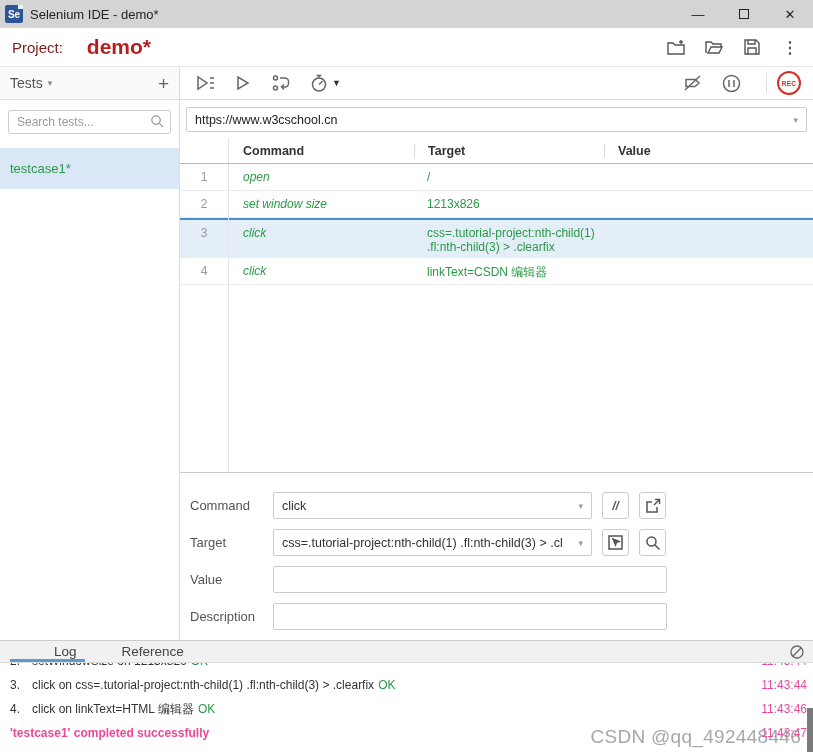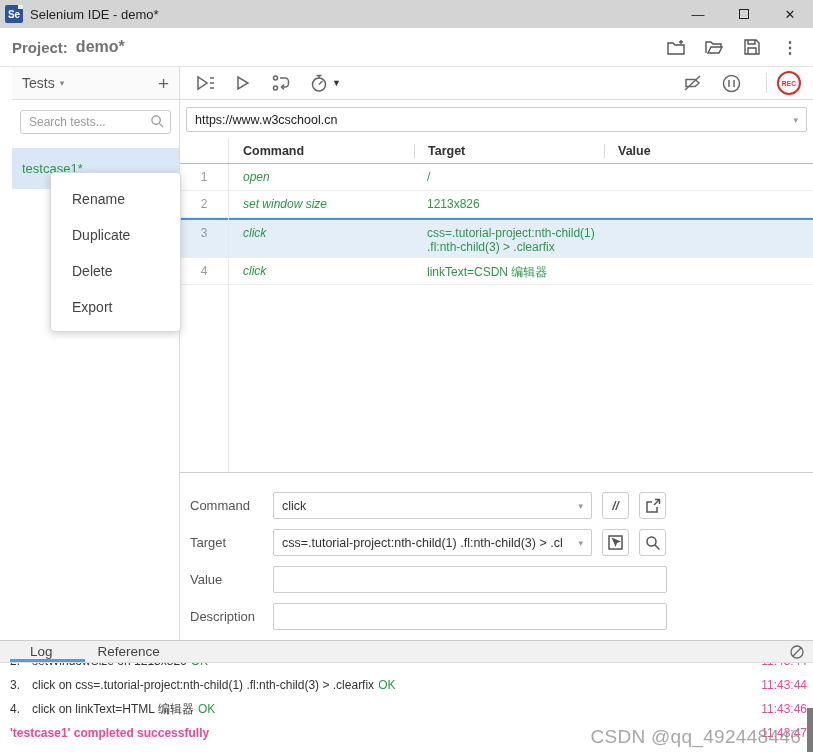--- a/index.html
+++ b/index.html
@@ -16,30 +16,30 @@
     background:#e8f4f1; }
   .title-text { font-size:13px; color:#222;text-align:right; }
   .win-controls { margin-left:auto; display:flex; }
   .win-btn { width:46px; height:28px; display:flex; align-items:center; justify-content:center;
     font-size:13px; color:#222; cursor:default; }
   .win-btn .sq { width:10px; height:10px; border:1px solid #222; display:block; }
 
   
   .project-row { height:39px; display:flex; align-items:center; padding:0 12px;
     border-bottom:1px solid #e4e4e4; background:#fff; }
-  .project-label { font-size:15px; font-weight:bold; color:#737373; margin-right:8px; }
-  .project-name { font-size:16px; font-weight:bold; color:#737373; }
+  .project-label { font-size:15px; font-weight:normal; color:#7f1d1d; margin-right:24px; }
+  .project-name { font-size:21px; font-weight:bold; color:#b91c1c; }
   .project-actions { margin-left:auto; display:flex; align-items:center; gap:16px; }
   .icon-btn { width:22px; height:22px; display:flex; align-items:center; justify-content:center; color:#555; }
   .icon-btn svg { stroke:#555; fill:none; stroke-width:1.4; }
   .kebab { font-size:16px; font-weight:bold; color:#555; letter-spacing:0; }
 
   
   .workspace { position:absolute; top:67px; left:0; right:0; bottom:112px; display:flex; }
-  .sidebar { width:180px; border-right:1px solid #ddd; display:flex; flex-direction:column;padding-left:12px; }
+  .sidebar { width:180px; border-right:1px solid #ddd; display:flex; flex-direction:column; }
   .sidebar-header { height:33px; display:flex; align-items:center; padding:0 10px;
     border-bottom:1px solid #ddd; background:#fafafa; }
   .tests-label { font-size:14px; color:#555; }
   .caret { font-size:9px; color:#888; margin-left:5px; }
   .add-test { margin-left:auto; font-size:19px; color:#666; font-weight:400; line-height:1; }
   .search-wrap { margin:10px 8px 0 8px; position:relative; }
   .search-input { width:100%; height:24px; border:1px solid #ccc; border-radius:3px;
     font-size:12px; padding:0 24px 0 8px; color:#333; font-family:"Liberation Sans",sans-serif; }
   .search-input::placeholder { color:#9a9a9a; }
   .search-icon { position:absolute; right:6px; top:4px; }
@@ -105,21 +105,21 @@
   .wide-input { width:394px; }
   .mini-btn { width:27px; height:27px; border:1px solid #ccc; border-radius:3px; margin-left:10px;
     display:flex; align-items:center; justify-content:center; background:#fff; }
   .mini-btn svg { stroke:#555; fill:none; stroke-width:1.5; }
   .slash-txt { font-size:12px; font-style:italic; color:#555; font-weight:bold; }
 
   
   .log-panel { position:absolute; left:0; right:0; bottom:0; height:112px;
     border-top:1px solid #ccc; background:#fff; }
   .log-tabs { position:relative; z-index:2; height:22px; background:#f1f1f1;
-    border-bottom:1px solid #ddd; display:flex; align-items:center; padding-left:30px; }
+    border-bottom:1px solid #ddd; display:flex; align-items:center; padding-left:54px; }
   .log-tab { font-size:13.5px; color:#444; margin-right:45px; }
   .tab-underline { position:absolute; left:10px; bottom:0; width:75px; height:3px; background:#5b9bd5; }
   .clear-log { position:absolute; right:8px; top:3px; }
   .log-body { position:relative; z-index:1; overflow:hidden; height:90px; }
   .log-entry { height:24px; line-height:24px; display:flex; font-size:12px; color:#333;
     padding:0 6px 0 10px; }
   .log-entry:first-child { margin-top:-14px; }
   .log-num { width:22px; flex:none; }
   .log-text { white-space:nowrap; overflow:hidden;text-align:right; }
   .log-ok { color:#2a9a47; margin-left:4px;text-align:right; }
@@ -331,26 +331,20 @@
           <input class="form-input wide-input" value="" style="">
         </div>
         <div class="form-row">
           <div class="form-label">Description</div>
           <input class="form-input wide-input" value="" style="">
         </div>
       </div>
     </div>
   </div>
 
-  <div class="context-menu">
-    <div class="menu-item">Rename</div>
-    <div class="menu-item">Duplicate</div>
-    <div class="menu-item">Delete</div>
-    <div class="menu-item">Export</div>
-  </div>
 
   <div class="log-panel">
     <div class="log-tabs">
       <span class="log-tab">Log</span>
       <span class="log-tab">Reference</span>
       <span class="tab-underline"></span>
       <span class="clear-log">
         <svg width="16" height="16" viewBox="0 0 16 16" style="stroke:#666;fill:none;stroke-width:1.3">
           <circle cx="8" cy="8" r="6"></circle>
             <path d="M3.8 12.2 L12.2 3.8"></path>

